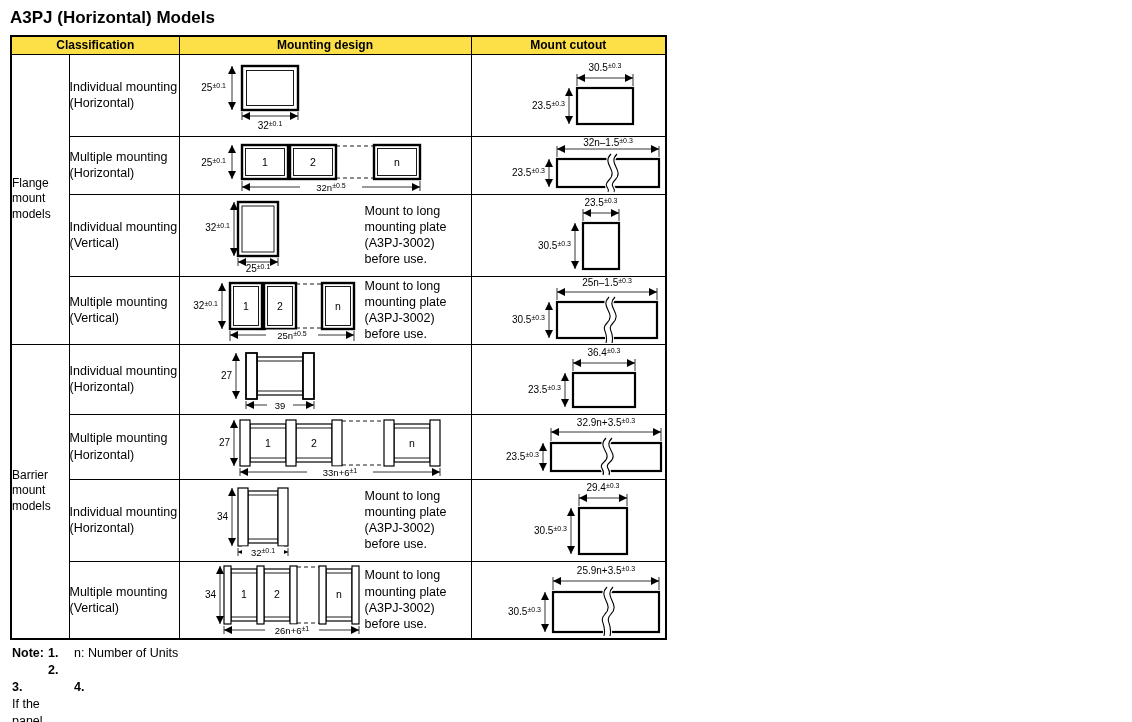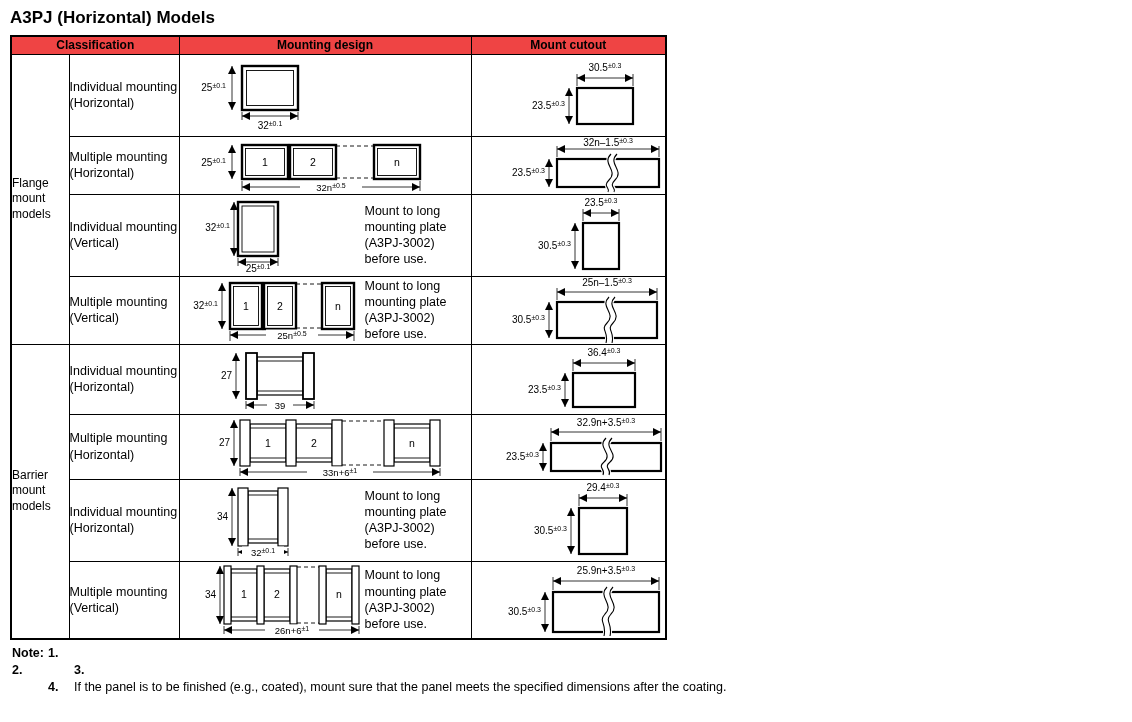--- a/index.html
+++ b/index.html
@@ -8,21 +8,21 @@
     width:1132px; height:722px;
     font-family:"Liberation Sans", sans-serif;
     padding:8px 6px 0 10px;
     overflow:hidden;
   }
   h1.title { font-size:17px; font-weight:bold; margin:0 0 7px 0; letter-spacing:0; }
 
   table.spec { border-collapse:collapse; width:655px; table-layout:fixed; border:2px solid #000; }
   table.spec th, table.spec td { border:1px solid #000; padding:0; vertical-align:middle; }
   table.spec th {
-    background:#ef4444; font-size:12px; font-weight:bold; height:18px; padding:1px 2px;
+    background:#fde047; font-size:12px; font-weight:bold; height:18px; padding:1px 2px;
   }
   col.c-group { width:58px; }
   col.c-label { width:110px; }
   col.c-mount { width:292px; }
   col.c-cut   { width:195px; }
 
   td.group-cell { font-size:12px; line-height:1.3; padding:4px 4px 4px 9px; vertical-align:middle; }
   td.label-cell { font-size:12.5px; line-height:1.3; padding:4px 6px; }
   td.mount-cell { padding:2px 2px 2px 4px; }
   td.cut-cell   { padding:1px; }
@@ -453,20 +453,21 @@
     </div>
         </td>
   </tr>
 
   </tbody>
 </table>
 
 <div class="notes">
   <div class="nlabel">Note:</div>
   <div class="nnum">1.</div>
+  <div>n: Number of Units</div>
 
   <div></div>
   <div class="nnum">2.</div>
 
   <div></div>
   <div class="nnum">3.</div>
 
   <div></div>
   <div class="nnum">4.</div>
   <div>If the panel is to be finished (e.g., coated), mount sure that the panel meets the specified dimensions after the coating.</div>

